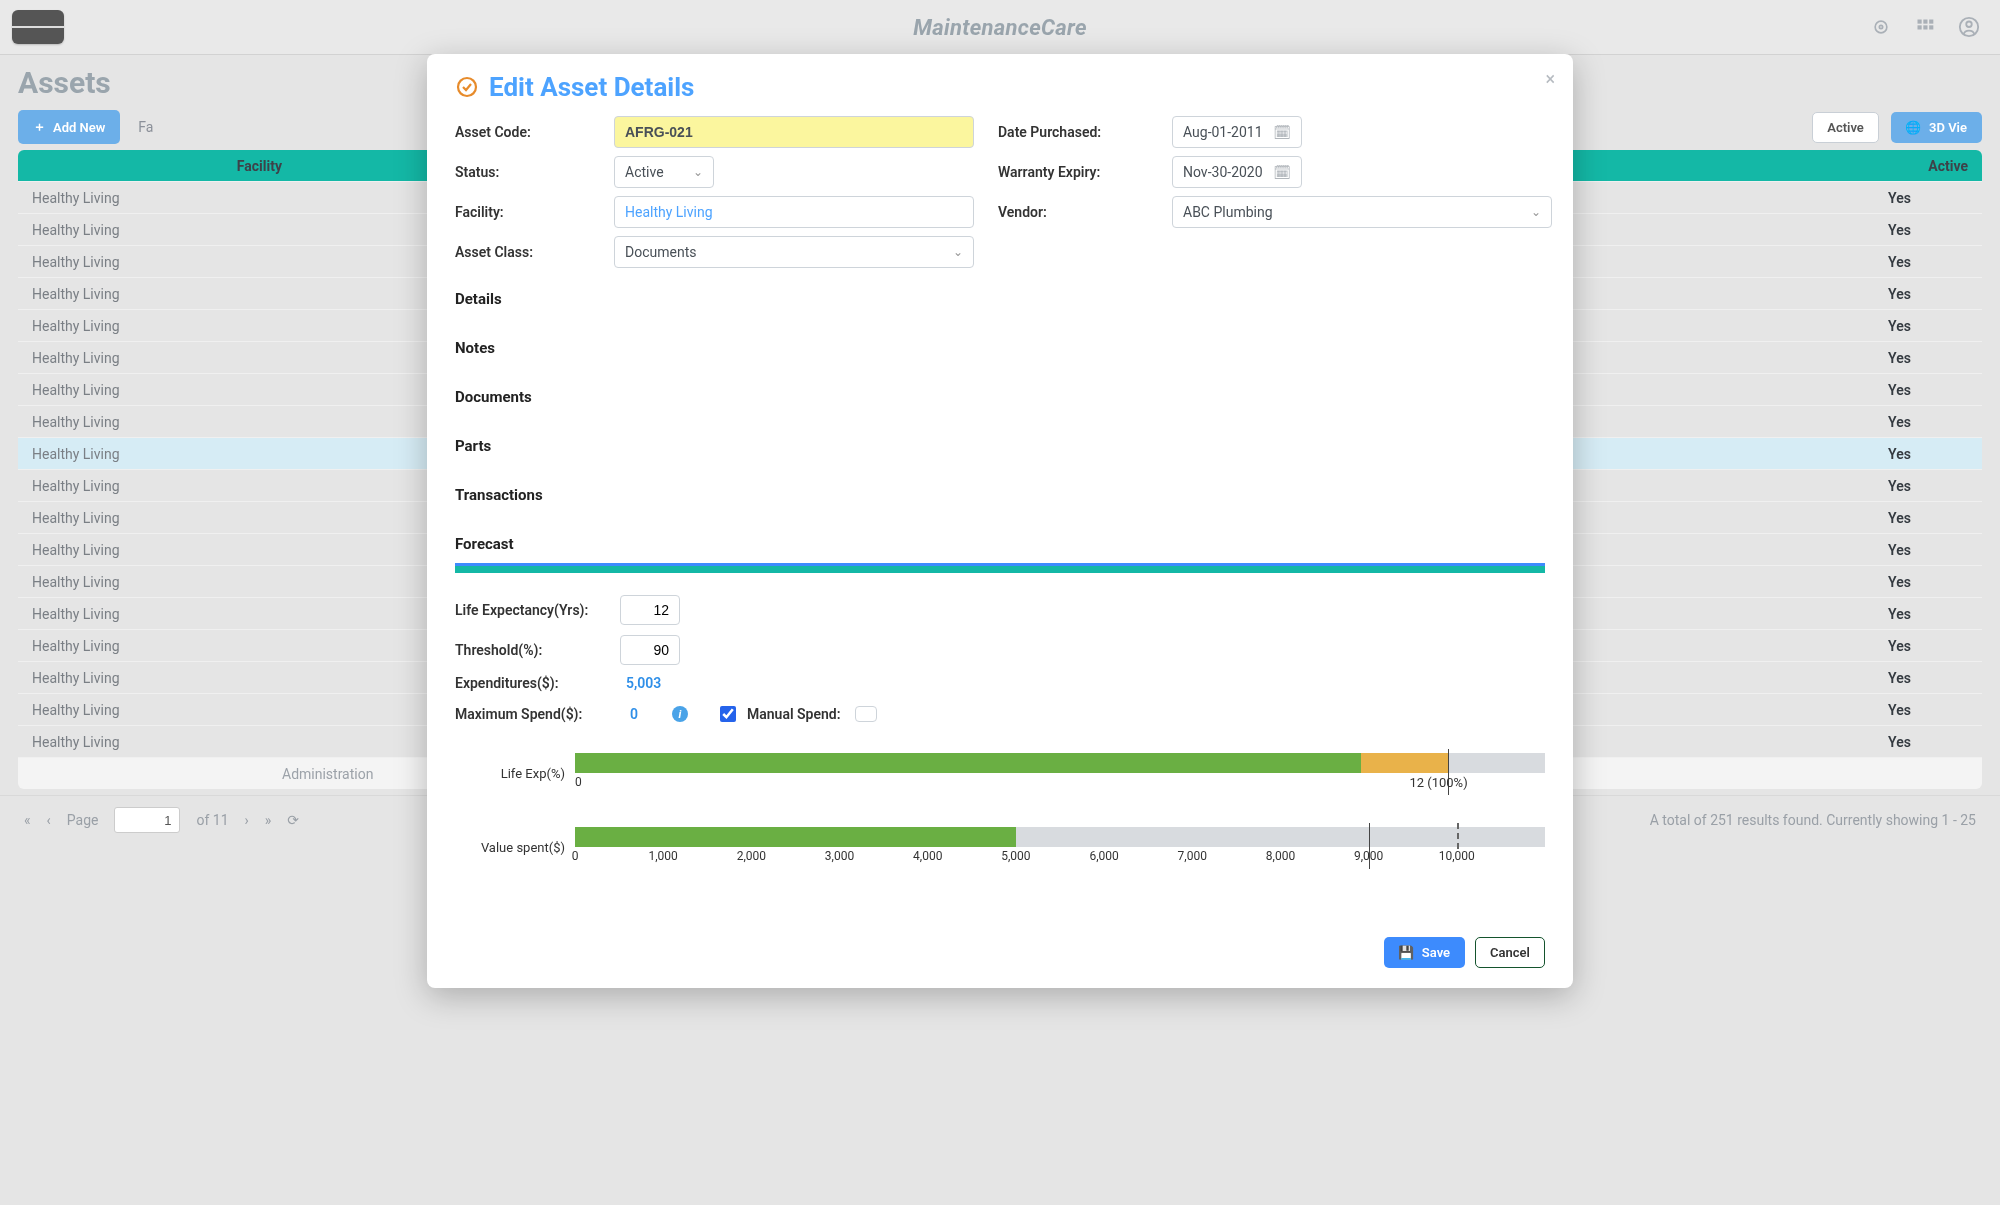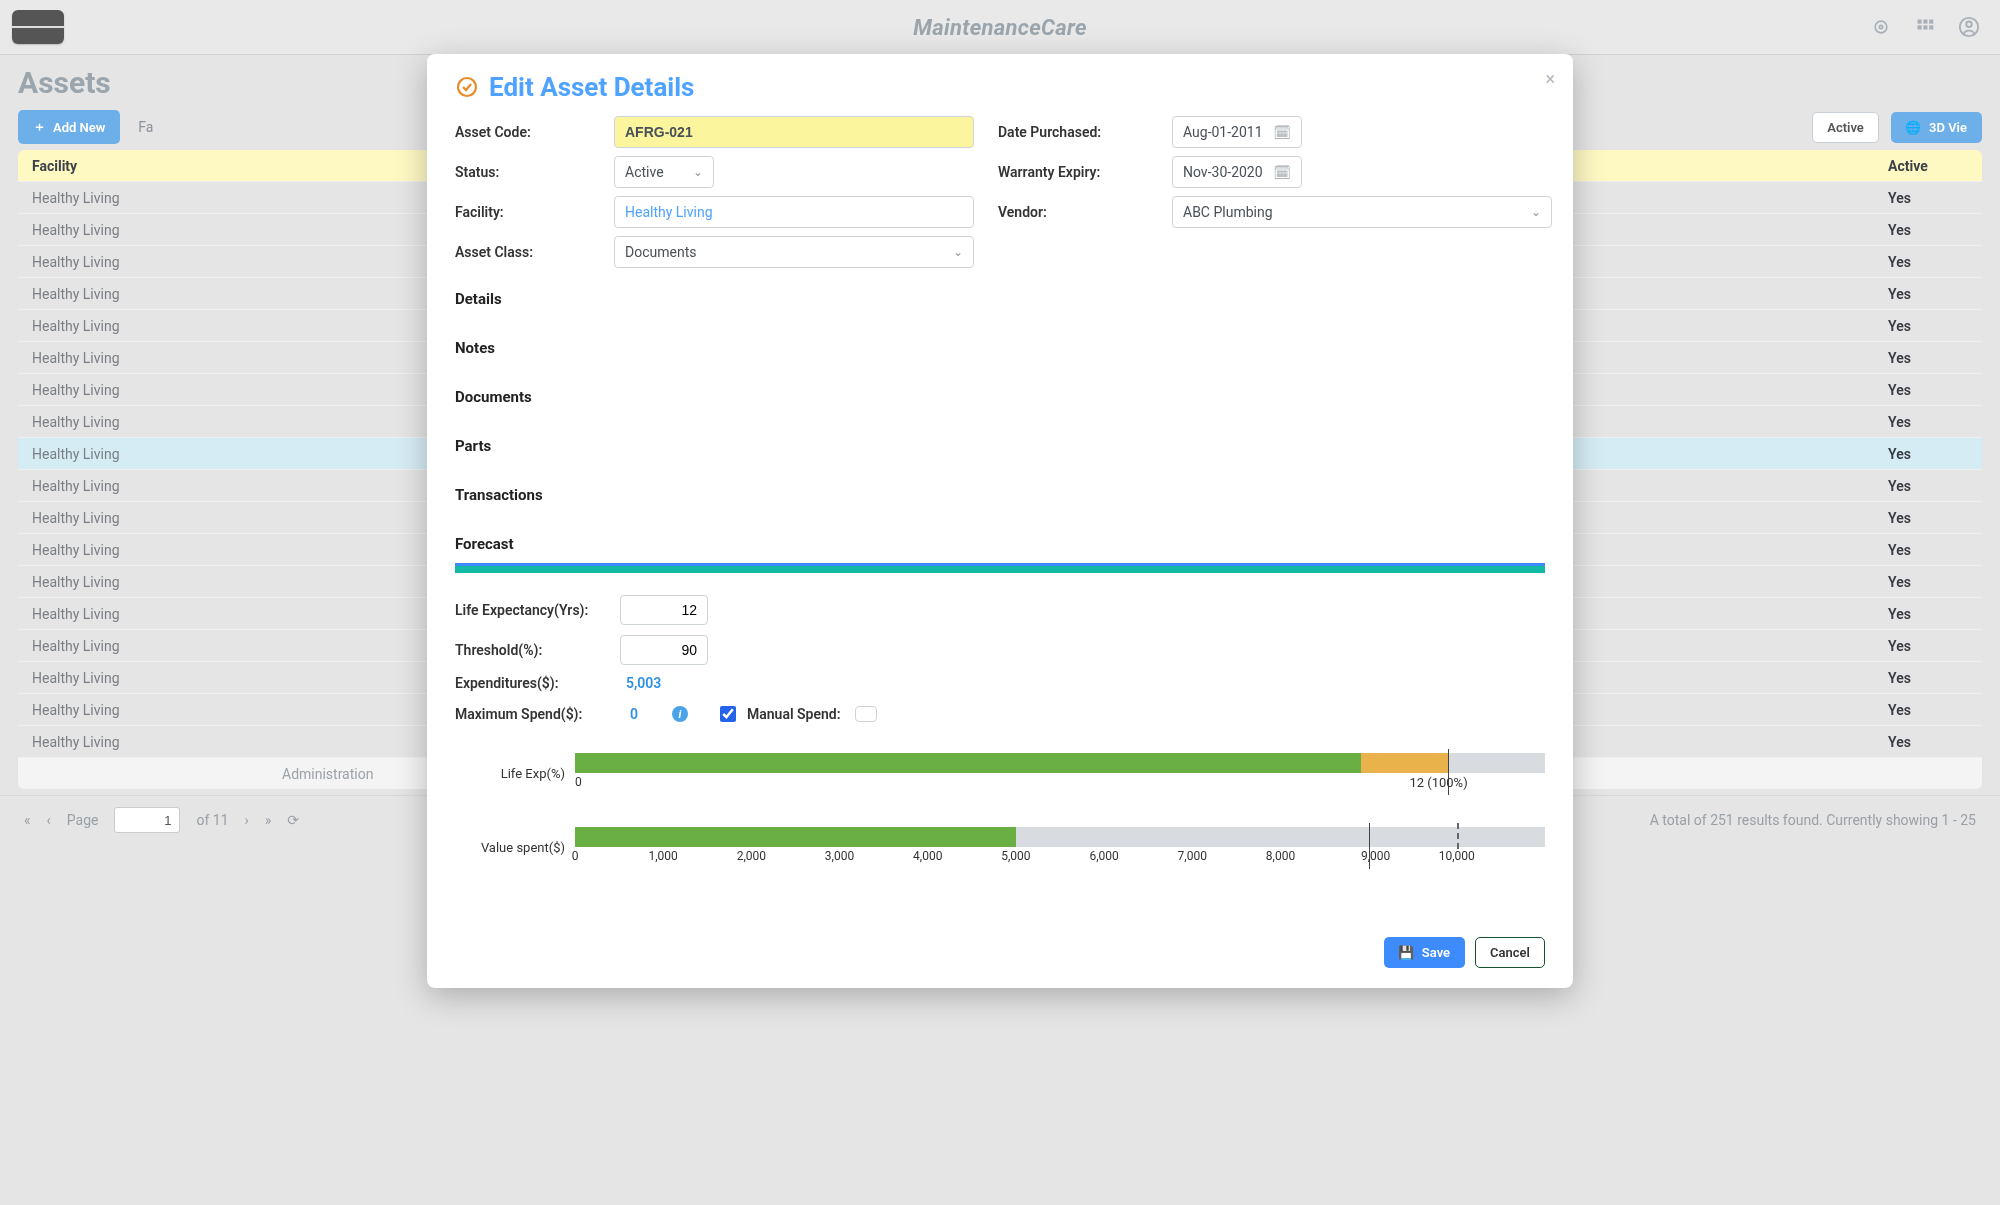--- a/index.html
+++ b/index.html
@@ -73,21 +73,21 @@
     overflow:hidden;
   }
   .table-header, .table-row {
     display:grid; grid-template-columns: 250px 1fr 80px;
     align-items:center;
     padding: 0 14px;
     height: 31px;
     font-size: 14px;
   }
   .table-header {
-    background:#fef9c3; font-weight:700; color:#3d4249;
+    background:#14b8a6; font-weight:700; color:#3d4249;text-align:right;
   }
   .table-row { color:#7a7f85; border-top:1px solid #f0f0f0; }
   .table-row.highlight { background: var(--row-hover); }
   .facility-col { color:#7a7f85; }
   .mid-col { display:flex; gap:90px; color:#9ca2a9; }
   .active-col { font-weight:600; color:#343a40; }
 
   
   .pager {
     height:48px; display:flex; align-items:center; gap:18px;
@@ -144,21 +144,21 @@
     padding:10px 0; font-weight:700; color:#222; font-size:15px; cursor:pointer;
     border-bottom:3px solid transparent;
   }
   .tab.active { border-bottom-color: #3d8bfd; }
 
   .forecast-grid {
     display:grid; grid-template-columns: 155px 85px; gap:10px 10px;
     margin: 22px 0 12px 0; align-items:center;
   }
   .num-input {
-    height:30px; width:88px; border:1px solid #ced4da; border-radius:4px;
+    height:30px; width:60px; border:1px solid #ced4da; border-radius:4px;
     text-align:right; padding:0 10px; box-sizing:border-box; font-size:14px;
   }
   .val-link { color: var(--link); font-weight:600; padding-left:6px; }
 
   .maxrow { display:flex; align-items:center; gap:28px; margin-top:10px;}
   .info-dot {
     width:16px;height:16px;border-radius:50%;background:#4aa3e8;color:white;
     font-size:11px;font-weight:700;display:flex;align-items:center;justify-content:center;
     font-style:italic;
   }
@@ -496,21 +496,21 @@
           <span class="dash-marker" id="value-manual-marker" style="left: 90.9091%;"></span>
         <span class="tick" style="left: 0%;">0</span>
             <span class="tick" style="left: 9.09091%;">1,000</span>
             <span class="tick" style="left: 18.1818%;">2,000</span>
             <span class="tick" style="left: 27.2727%;">3,000</span>
             <span class="tick" style="left: 36.3636%;">4,000</span>
             <span class="tick" style="left: 45.4545%;">5,000</span>
             <span class="tick" style="left: 54.5455%;">6,000</span>
             <span class="tick" style="left: 63.6364%;">7,000</span>
             <span class="tick" style="left: 72.7273%;">8,000</span>
-            <span class="tick" style="left: 81.8182%; margin-left: 7px;">9,000</span>
+            <span class="tick" style="left: 81.8182%;">9,000</span>
             <span class="tick" style="left: 90.9091%;">10,000</span>
           </div>
       </div>
     </div>
   </div>
 
   <div class="modal-footer">
     <div class="btn btn-save">
       <span>💾</span>
       <span>Save</span>

